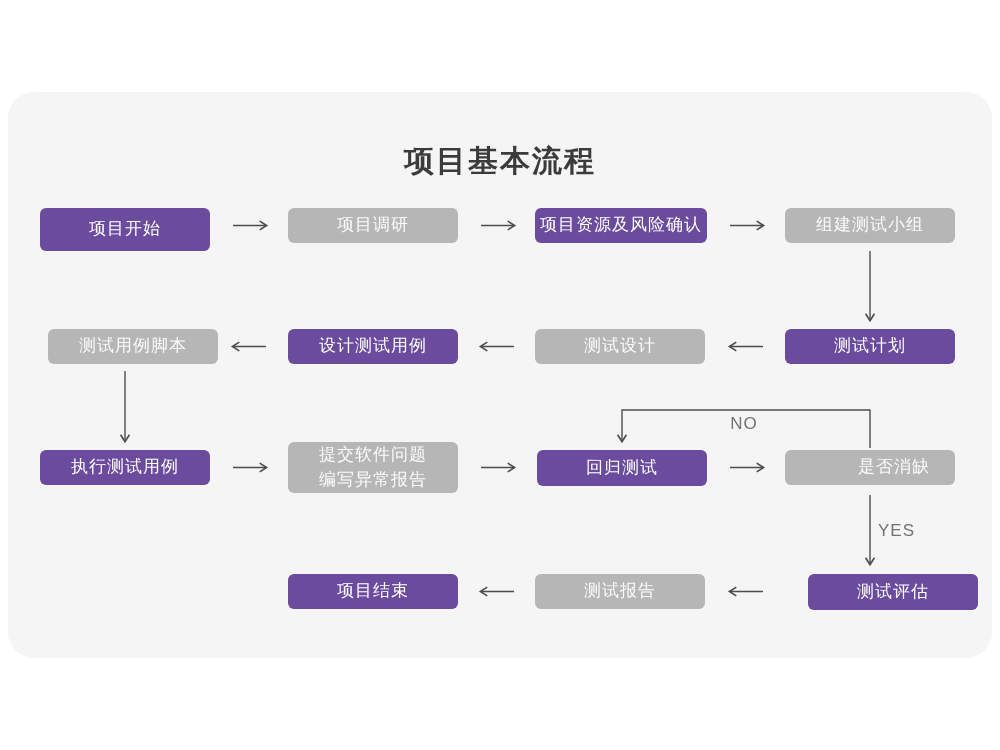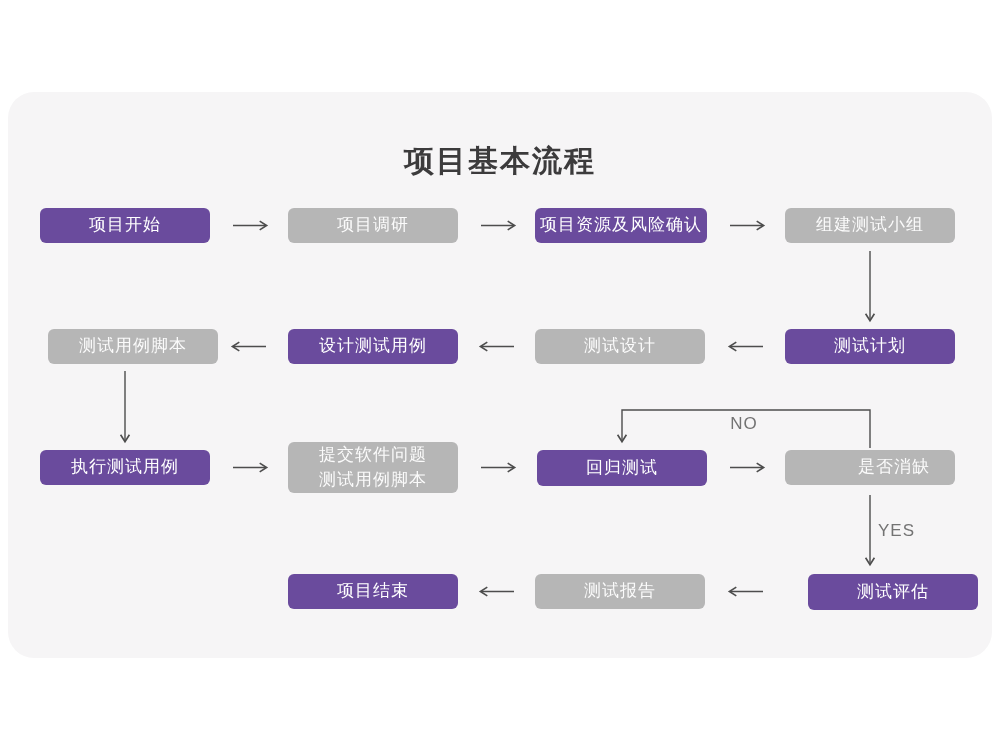--- a/index.html
+++ b/index.html
@@ -67,33 +67,33 @@
   .edge-label.yes { left: 878px; top: 521px; }
 </style>
 </head>
 <body>
 
 <div class="stage">
   <div class="card"></div>
 
   <h1 class="title">项目基本流程</h1>
 
-  <div class="node purple" style="left:40px;  top:208px; width:170px; height:35px;">项目开始</div>
+  <div class="node purple" style="left:40px;  top:208px; width:170px; height:43px;">项目开始</div>
   <div class="node gray" style="left:288px; top:208px; width:170px; height:35px;">项目调研</div>
   <div class="node purple" style="left:535px; top:208px; width:172px; height:35px;">项目资源及风险确认</div>
   <div class="node gray" style="left:785px; top:208px; width:170px; height:35px;">组建测试小组</div>
 
   <div class="node gray" style="left:48px;  top:329px; width:170px; height:35px;">测试用例脚本</div>
   <div class="node purple" style="left:288px; top:329px; width:170px; height:35px;">设计测试用例</div>
   <div class="node gray" style="left:535px; top:329px; width:170px; height:35px;">测试设计</div>
   <div class="node purple" style="left:785px; top:329px; width:170px; height:35px;">测试计划</div>
 
   <div class="node purple" style="left:40px;  top:450px; width:170px; height:35px;">执行测试用例</div>
   <div class="node gray" style="left:288px; top:442px; width:170px; height:51px;">提交软件问题
-测试用例脚本</div>
+编写异常报告</div>
   <div class="node purple" style="left:537px; top:450px; width:170px; height:36px;">回归测试</div>
   <div class="node gray" style="left:785px; top:450px; width:170px; height:35px;padding-left:48px;">是否消缺</div>
 
   <div class="node purple" style="left:288px; top:574px; width:170px; height:35px;">项目结束</div>
   <div class="node gray" style="left:535px; top:574px; width:170px; height:35px;">测试报告</div>
   <div class="node purple" style="left:808px; top:574px; width:170px; height:36px;">测试评估</div>
 
   <div class="edge-label no">NO</div>
   <div class="edge-label yes">YES</div>
 

